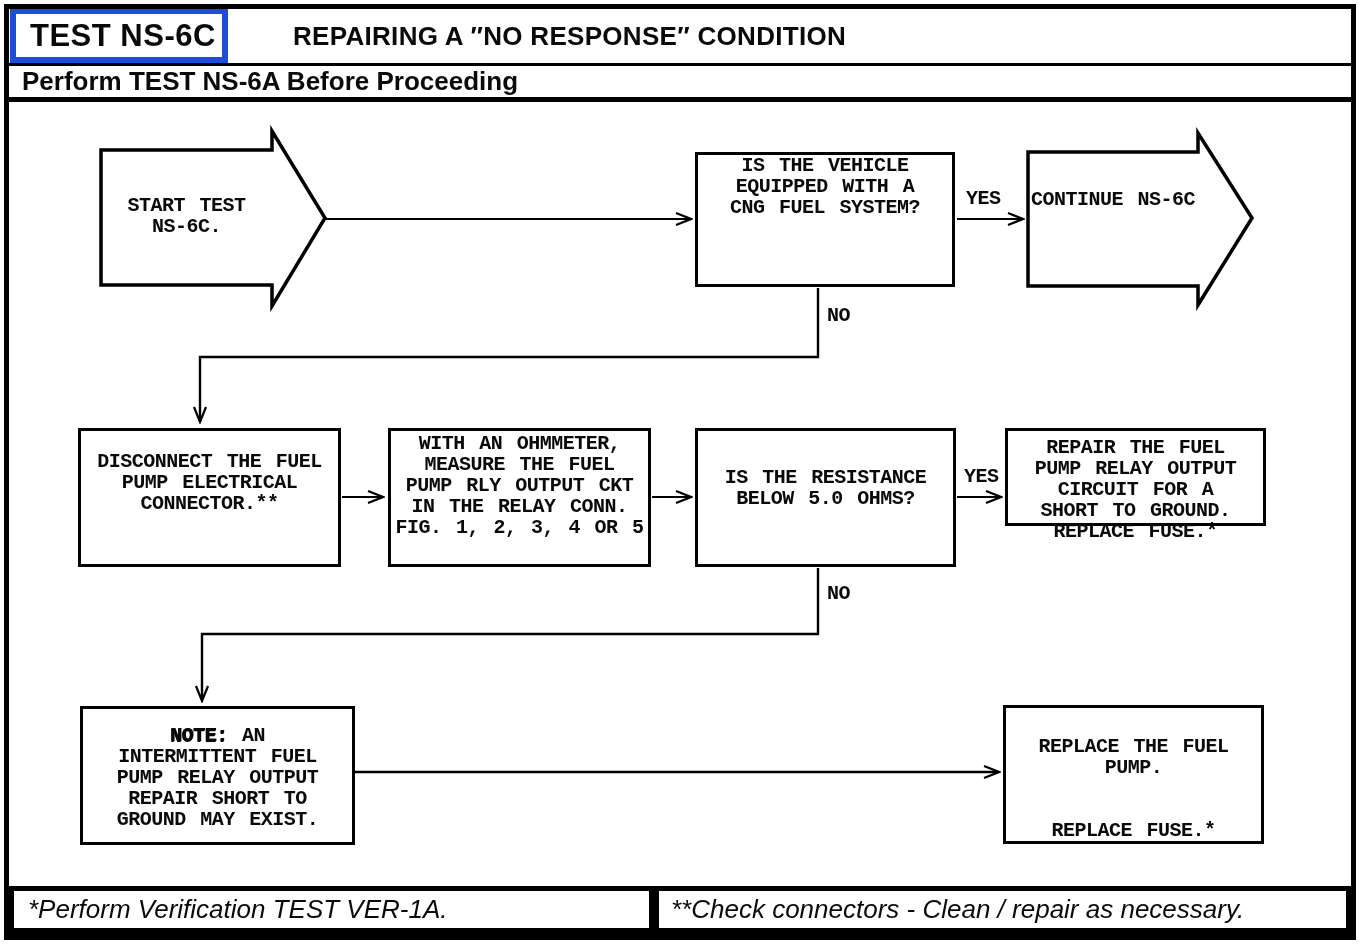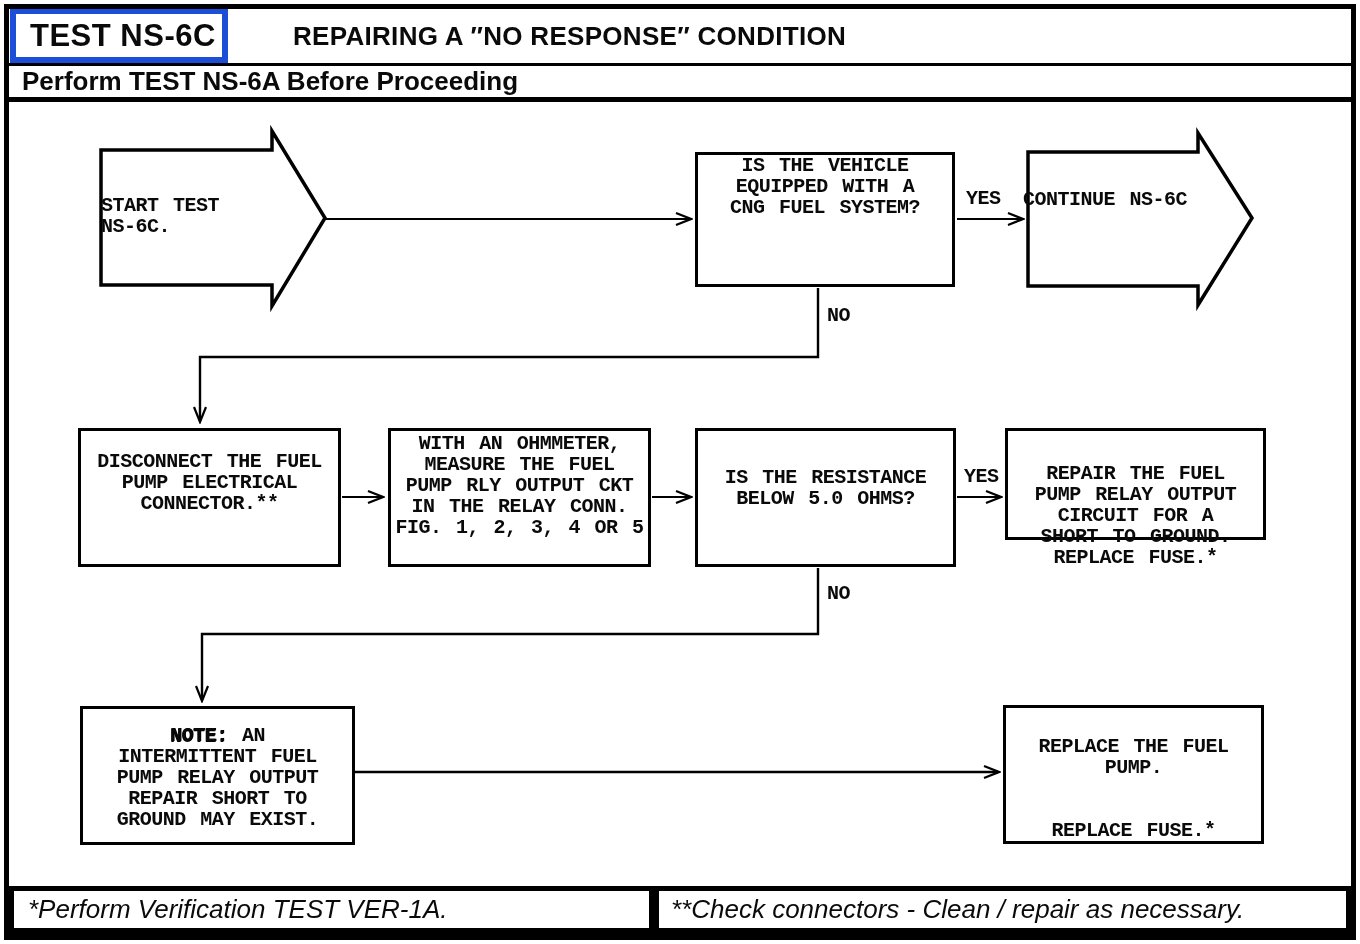--- a/index.html
+++ b/index.html
@@ -39,29 +39,29 @@
     position:absolute; border:3px solid #000; background:#fff; box-sizing:border-box;
     font-family:"Liberation Mono","DejaVu Sans Mono",monospace;
     font-size:20px; font-weight:700; line-height:21px;
     text-align:center; word-spacing:3px; letter-spacing:-0.5px;
   }
   .pre { white-space:pre-line; }
   .flabel {
     position:absolute;
     font-family:"Liberation Mono","DejaVu Sans Mono",monospace;
     font-size:20px; font-weight:700; line-height:21px;
-    word-spacing:3px; letter-spacing:-0.5px; text-align:left; white-space:pre-line;
+    word-spacing:3px; letter-spacing:-0.5px; text-align:center; white-space:pre-line;
   }
   .nowrap { white-space:nowrap; }
   .heavy { text-shadow:0.7px 0 0 #000, 0 0.5px 0 #000; }
   #box-vehicle    { left:695px;  top:152px; width:260px; height:135px; }
   #box-disconnect { left:78px;   top:428px; width:263px; height:139px; padding-top:20px; }
   #box-ohmmeter   { left:388px;  top:428px; width:263px; height:139px; padding-top:2px; }
   #box-resistance { left:695px;  top:428px; width:261px; height:139px; padding-top:36px; }
-  #box-repair     { left:1005px; top:428px; width:261px; height:112px; padding-top:32px; }
+  #box-repair     { left:1005px; top:428px; width:261px; height:98px; padding-top:6px; }
   #box-note       { left:80px;   top:706px; width:275px; height:139px; padding-top:16px; }
   #box-replace    { left:1003px; top:705px; width:261px; height:139px; padding-top:28px; }
   #replace-part2  { margin-top:42px; }
   #start-label    { left:101px;  top:195px; width:171px; }
   #continue-label { left:1023px; top:189px; width:180px; }
   #yes-label-1 { left:966px; top:188px; }
   #no-label-1  { left:827px; top:305px; }
   #yes-label-2 { left:964px; top:466px; }
   #no-label-2  { left:827px; top:583px; }
   

